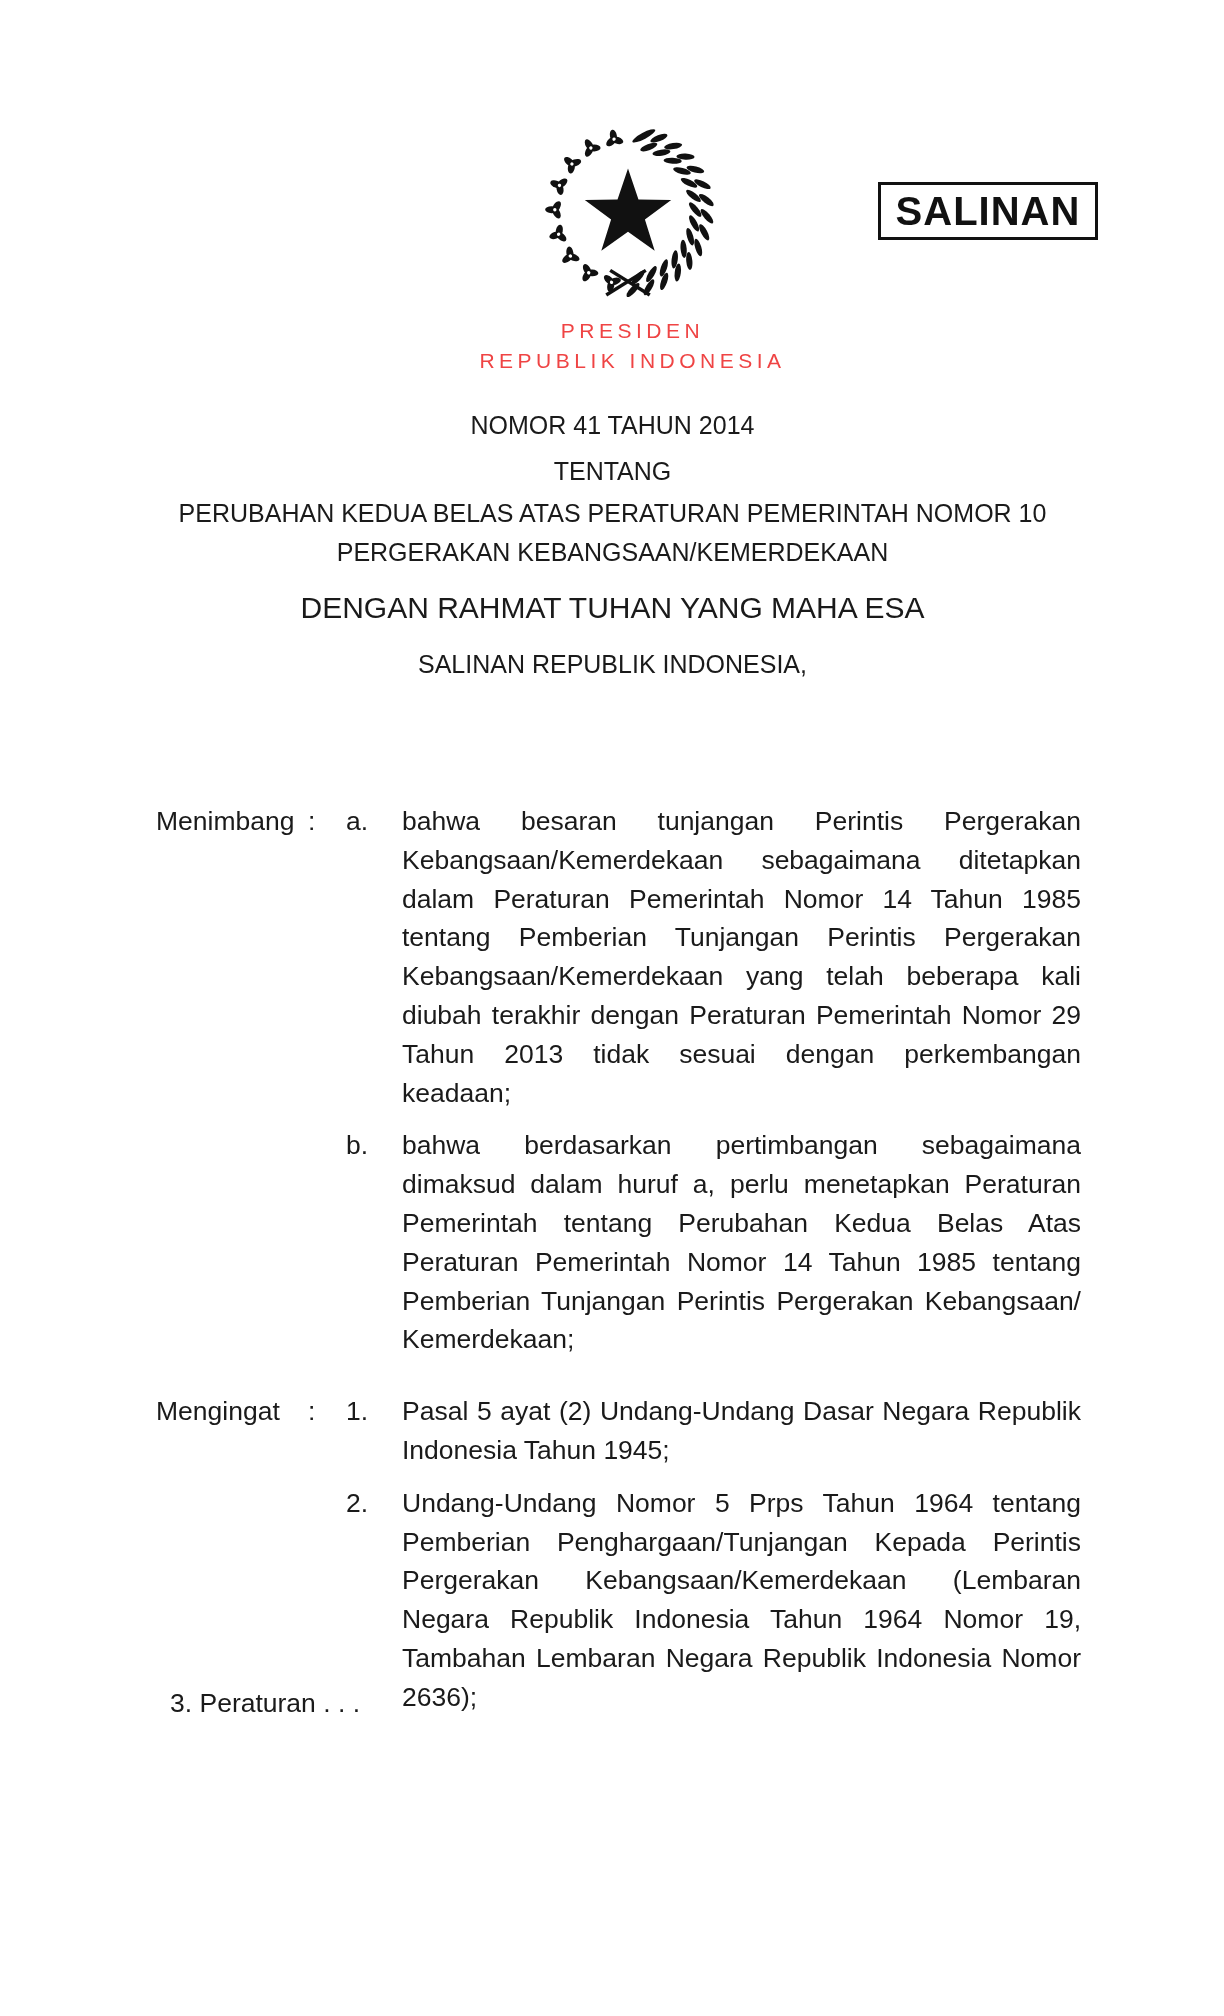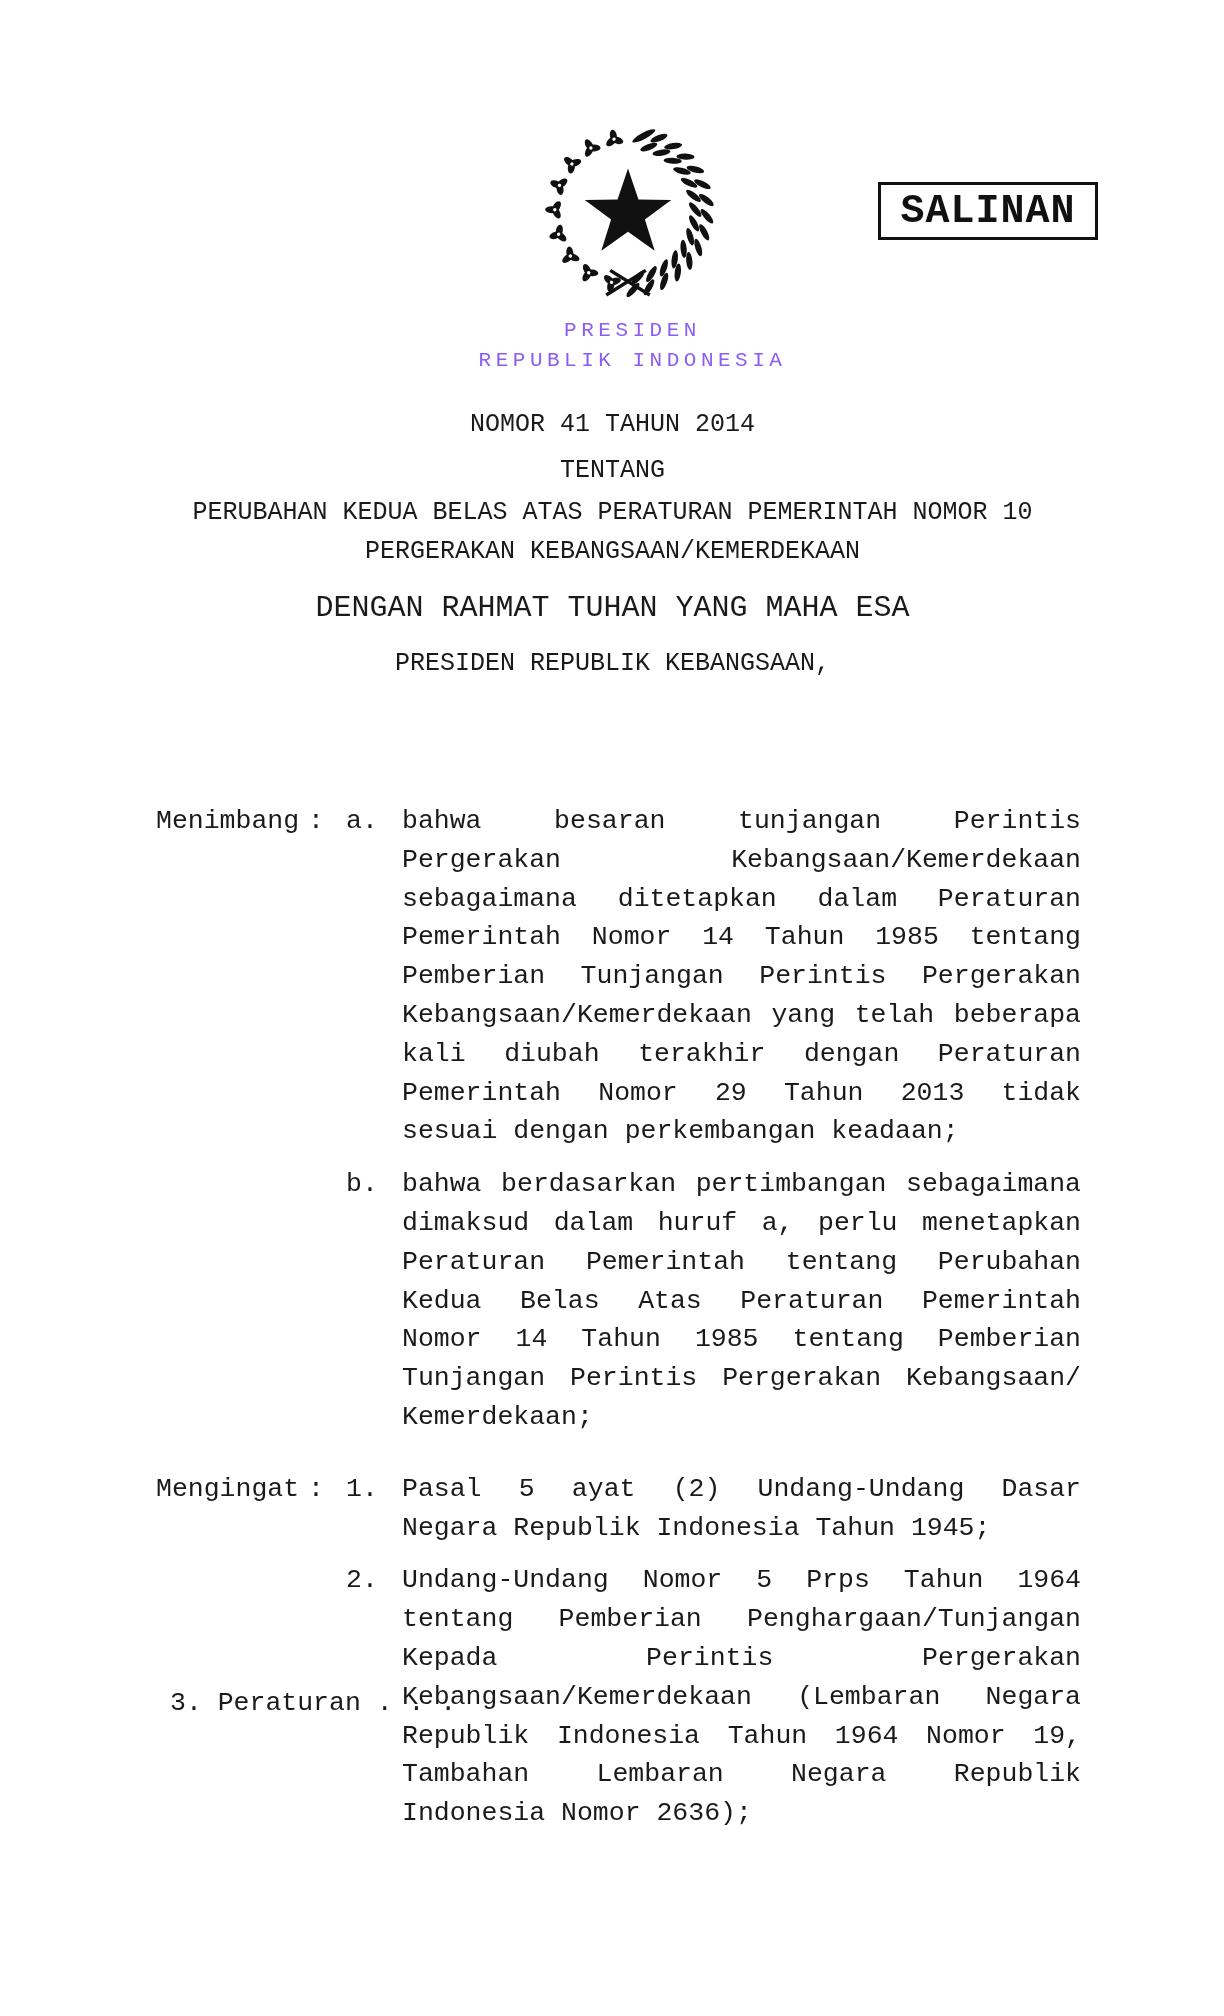--- a/index.html
+++ b/index.html
@@ -1,32 +1,32 @@
 <!DOCTYPE html>
 <html><head>
 <meta charset="utf-8">
 <style>
   html,body{margin:0;padding:0;background:#e8e8e8;}
   .page{
     position:relative;
     width:1224px;height:2016px;
     margin:0 auto;
     background:#ffffff;
-    font-family:Liberation Mono, monospace;
+    font-family:Liberation Sans, sans-serif;
     color:#1a1a1a;
     overflow:hidden;
   }
   
   .emblem{position:absolute;left:539px;top:117px;width:178px;height:192px;}
   .letterhead-text{
     position:absolute;left:170px;top:316px;width:925px;
     text-align:center;
     font-size:21px;line-height:30px;
     letter-spacing:4.5px;
-    color:#8b5cf6;
+    color:#ef4444;
   }
   
   .salinan-box{
     position:absolute;left:878px;top:182px;width:214px;height:52px;
     border:3px solid #111;
     display:flex;align-items:center;justify-content:center;
   }
   .salinan-box span{
     font-size:40px;font-weight:bold;letter-spacing:1px;color:#111;
   }
@@ -173,21 +173,21 @@
     <div>PRESIDEN</div>
     <div>REPUBLIK INDONESIA</div>
   </div>
 
   <div class="title-block">
     <div class="t-line">NOMOR 41 TAHUN 2014</div>
     <div class="t-line">TENTANG</div>
     <div class="s-line">PERUBAHAN KEDUA BELAS ATAS PERATURAN PEMERINTAH NOMOR 10</div>
     <div class="s-line">PERGERAKAN KEBANGSAAN/KEMERDEKAAN</div>
     <div class="invocation">DENGAN RAHMAT TUHAN YANG MAHA ESA</div>
-    <div class="authority">PRESIDEN REPUBLIK KEBANGSAAN,</div>
+    <div class="authority">SALINAN REPUBLIK INDONESIA,</div>
   </div>
 
   <div class="clauses">
 
     <div class="section">
       <div class="sec-label">Menimbang</div>
       <div class="sec-colon">:</div>
       <div class="sec-items">
         <div class="item">
           <div class="marker">a.</div>

